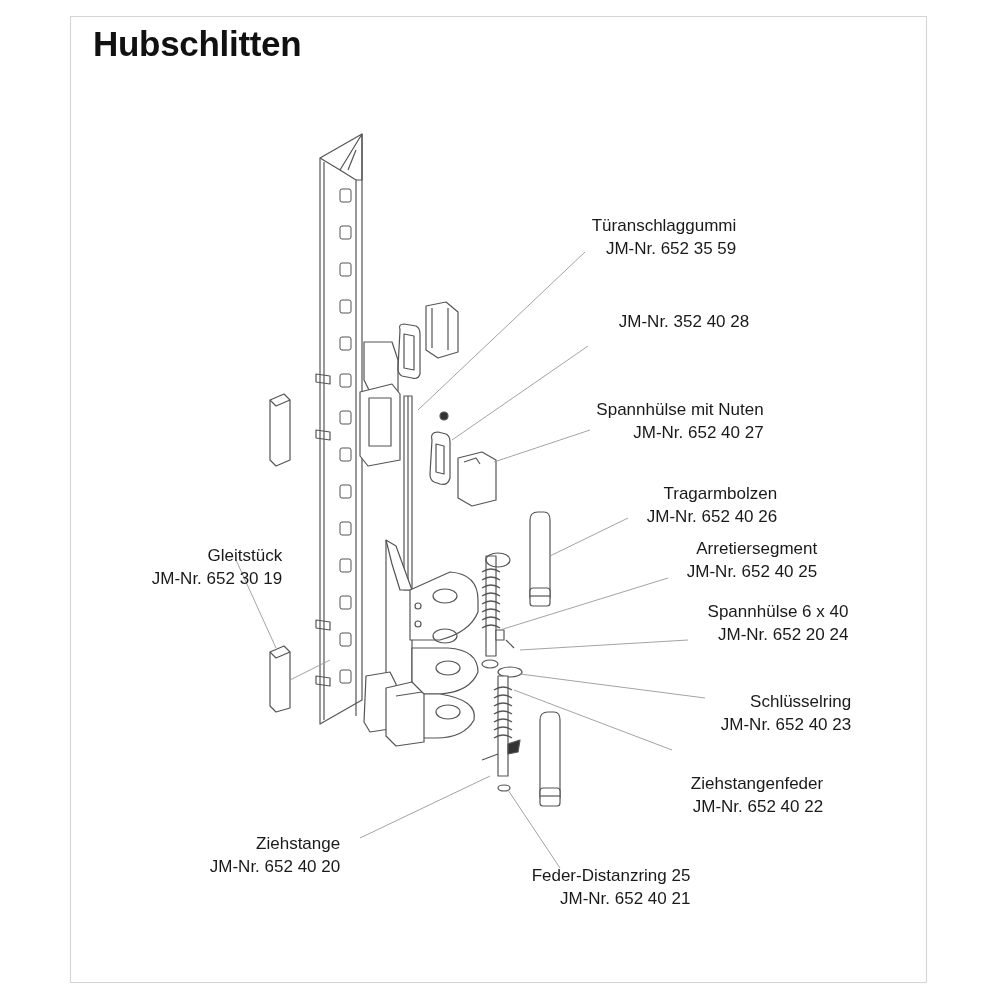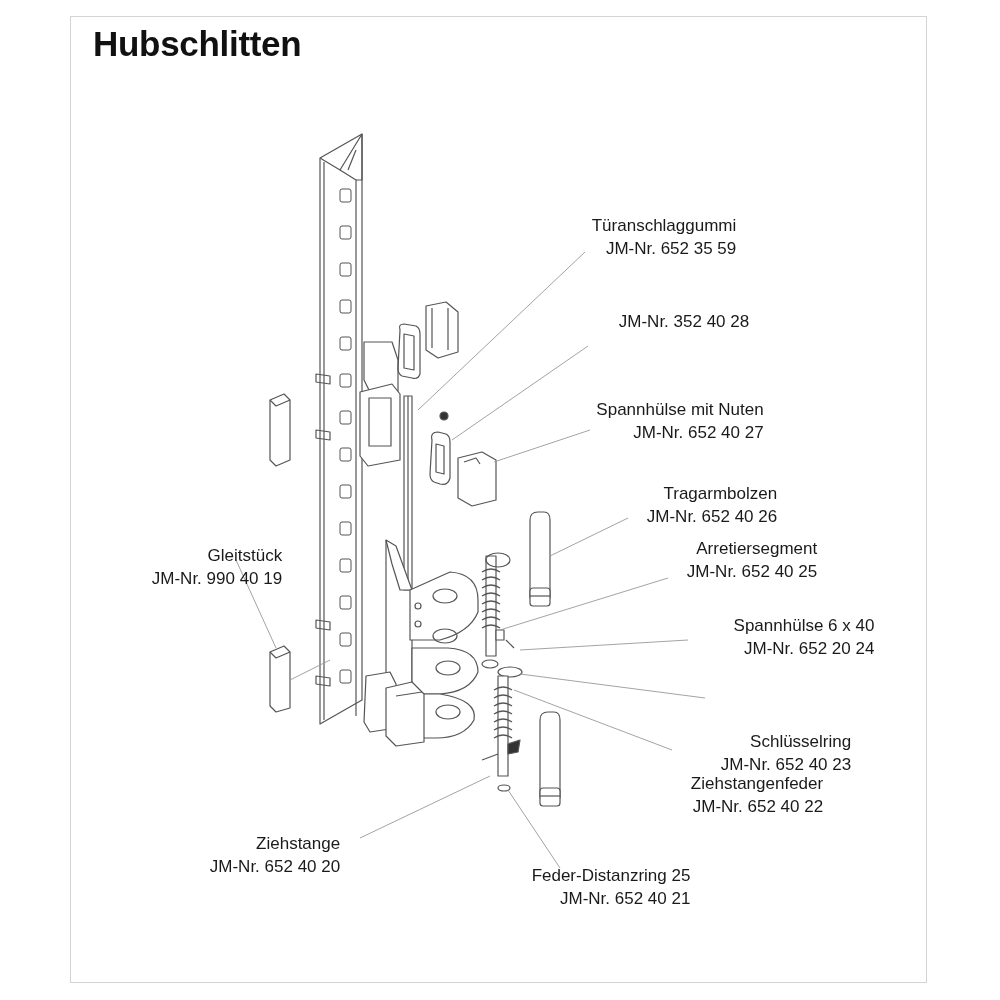--- a/index.html
+++ b/index.html
@@ -190,36 +190,36 @@
   <span>JM-Nr. 652 40 27</span>
 </div>
 <div class="label" style="left:712px;top:482px;">
   <span>Tragarmbolzen</span>
   <span>JM-Nr. 652 40 26</span>
 </div>
 <div class="label" style="left:752px;top:537px;">
   <span>Arretiersegment</span>
   <span>JM-Nr. 652 40 25</span>
 </div>
-<div class="label" style="left:778px;top:614px;margin-left:26px;">
+<div class="label" style="left:778px;top:600px;">
   <span>Spannhülse 6 x 40</span>
   <span>JM-Nr. 652 20 24</span>
 </div>
-<div class="label" style="left:786px;top:690px;margin-top:40px;">
+<div class="label" style="left:786px;top:690px;">
   <span>Schlüsselring</span>
   <span>JM-Nr. 652 40 23</span>
 </div>
 <div class="label" style="left:757px;top:772px;">
   <span>Ziehstangenfeder</span>
   <span>JM-Nr. 652 40 22</span>
 </div>
 <div class="label" style="left:611px;top:864px;">
   <span>Feder-Distanzring 25</span>
   <span>JM-Nr. 652 40 21</span>
 </div>
 <div class="label" style="left:275px;top:832px;">
   <span>Ziehstange</span>
   <span>JM-Nr. 652 40 20</span>
 </div>
 <div class="label" style="left:217px;top:516px;margin-top:28px;">
   <span>Gleitstück</span>
-  <span>JM-Nr. 990 40 19</span>
+  <span>JM-Nr. 652 30 19</span>
 </div>
 
 </body></html>

